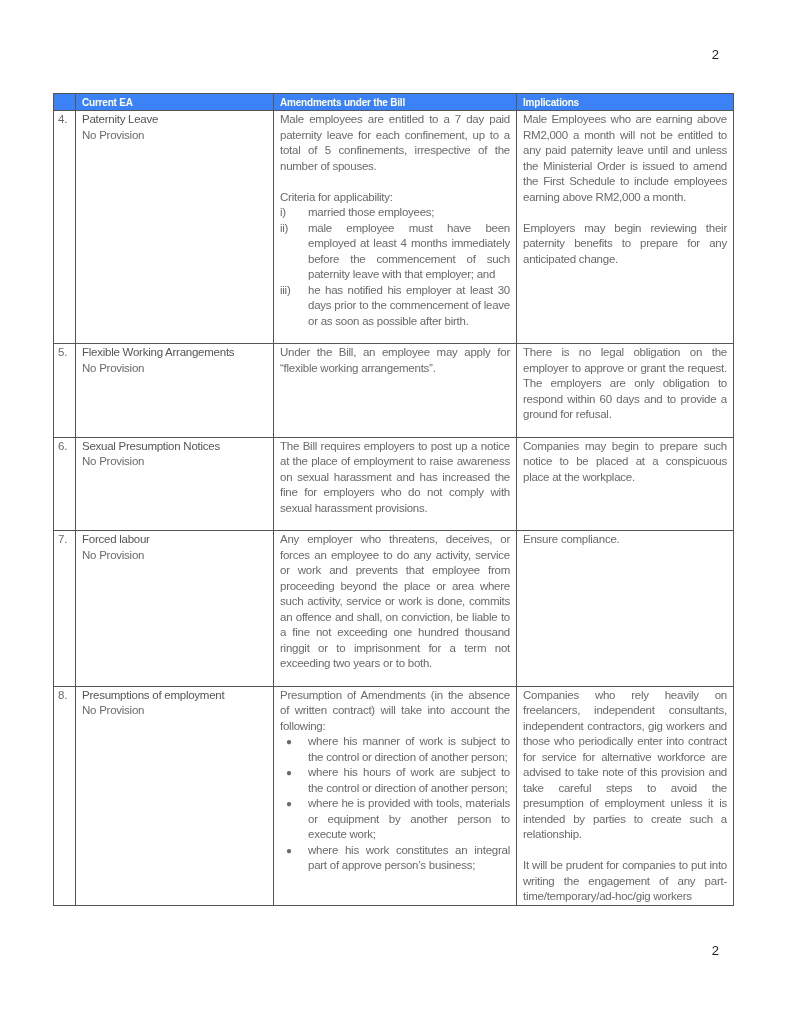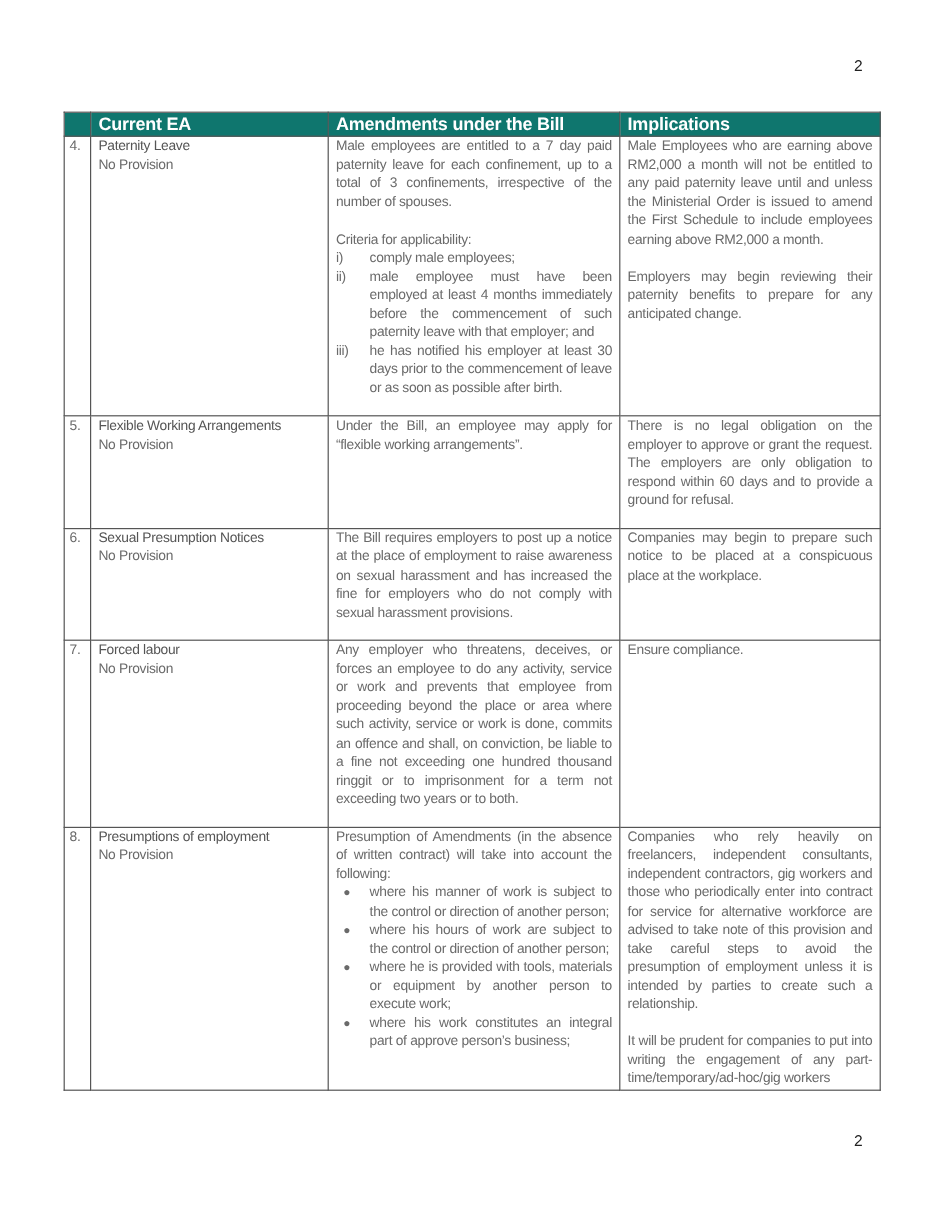--- a/index.html
+++ b/index.html
@@ -5,21 +5,21 @@
   html, body { margin:0; padding:0; background:#fff; }
   body { width:791px; height:1024px; position:relative; overflow:hidden;
          font-family:"Liberation Sans Narrow","Liberation Sans", sans-serif; }
   .page-num { position:absolute; right:72px; font-family:"Liberation Sans", sans-serif;
               font-size:13px; color:#222; }
   .pn-top { top:47px; }
   .pn-bottom { top:943px; }
   table { position:absolute; left:53px; top:93px; width:680px; border-collapse:collapse;
           table-layout:fixed; }
   col.c0 { width:22px; } col.c1 { width:198px; } col.c2 { width:243px; } col.c3 { width:217px; }
-  th { background:#0f766e; color:#fff; text-align:left; font-weight:bold; font-size:15px;
+  th { background:#3b82f6; color:#fff; text-align:left; font-weight:bold; font-size:10px;
        padding:1px 6px; border:1px solid #555; height:14px; letter-spacing:-0.2px; }
   td { border:1px solid #555; vertical-align:top; font-size:11.5px; color:#6a6a6a;
        padding:1px 6px 14px 6px; line-height:15.5px; letter-spacing:-0.25px; }
   td.num { padding-left:4px; padding-right:2px; }
   td.just { text-align:justify; }
   .title { font-weight:normal; color:#555; }
   .para-gap { height:15.5px; }
   ol.roman, ul.bul { margin:0; padding:0; list-style:none; }
   ol.roman li, ul.bul li { position:relative; padding-left:28px; text-align:justify; }
   ol.roman li .mk { position:absolute; left:0; top:0; }
@@ -48,25 +48,25 @@
   </thead>
   <tbody>
 
     <tr>
       <td class="num">4.</td>
       <td>
         <div class="title">Paternity Leave</div>
         <div>No Provision</div>
       </td>
       <td class="just">
-        <div>Male employees are entitled to a 7 day paid paternity leave for each confinement, up to a total of 3 confinements, irrespective of the number of spouses.</div>
+        <div>Male employees are entitled to a 7 day paid paternity leave for each confinement, up to a total of 5 confinements, irrespective of the number of spouses.</div>
         <div class="para-gap"></div>
         <div>Criteria for applicability:</div>
         <ol class="roman">
-          <li><span class="mk">i)</span><span>comply male employees;</span></li>
+          <li><span class="mk">i)</span><span>married those employees;</span></li>
           <li><span class="mk">ii)</span><span>male employee must have been employed at least 4 months immediately before the commencement of such paternity leave with that employer; and</span></li>
           <li><span class="mk">iii)</span><span>he has notified his employer at least 30 days prior to the commencement of leave or as soon as possible after birth.</span></li>
         </ol>
       </td>
       <td class="just">
         <div>Male Employees who are earning above RM2,000 a month will not be entitled to any paid paternity leave until and unless the Ministerial Order is issued to amend the First Schedule to include employees earning above RM2,000 a month.</div>
         <div class="para-gap"></div>
         <div>Employers may begin reviewing their paternity benefits to prepare for any anticipated change.</div>
       </td>
     </tr>

